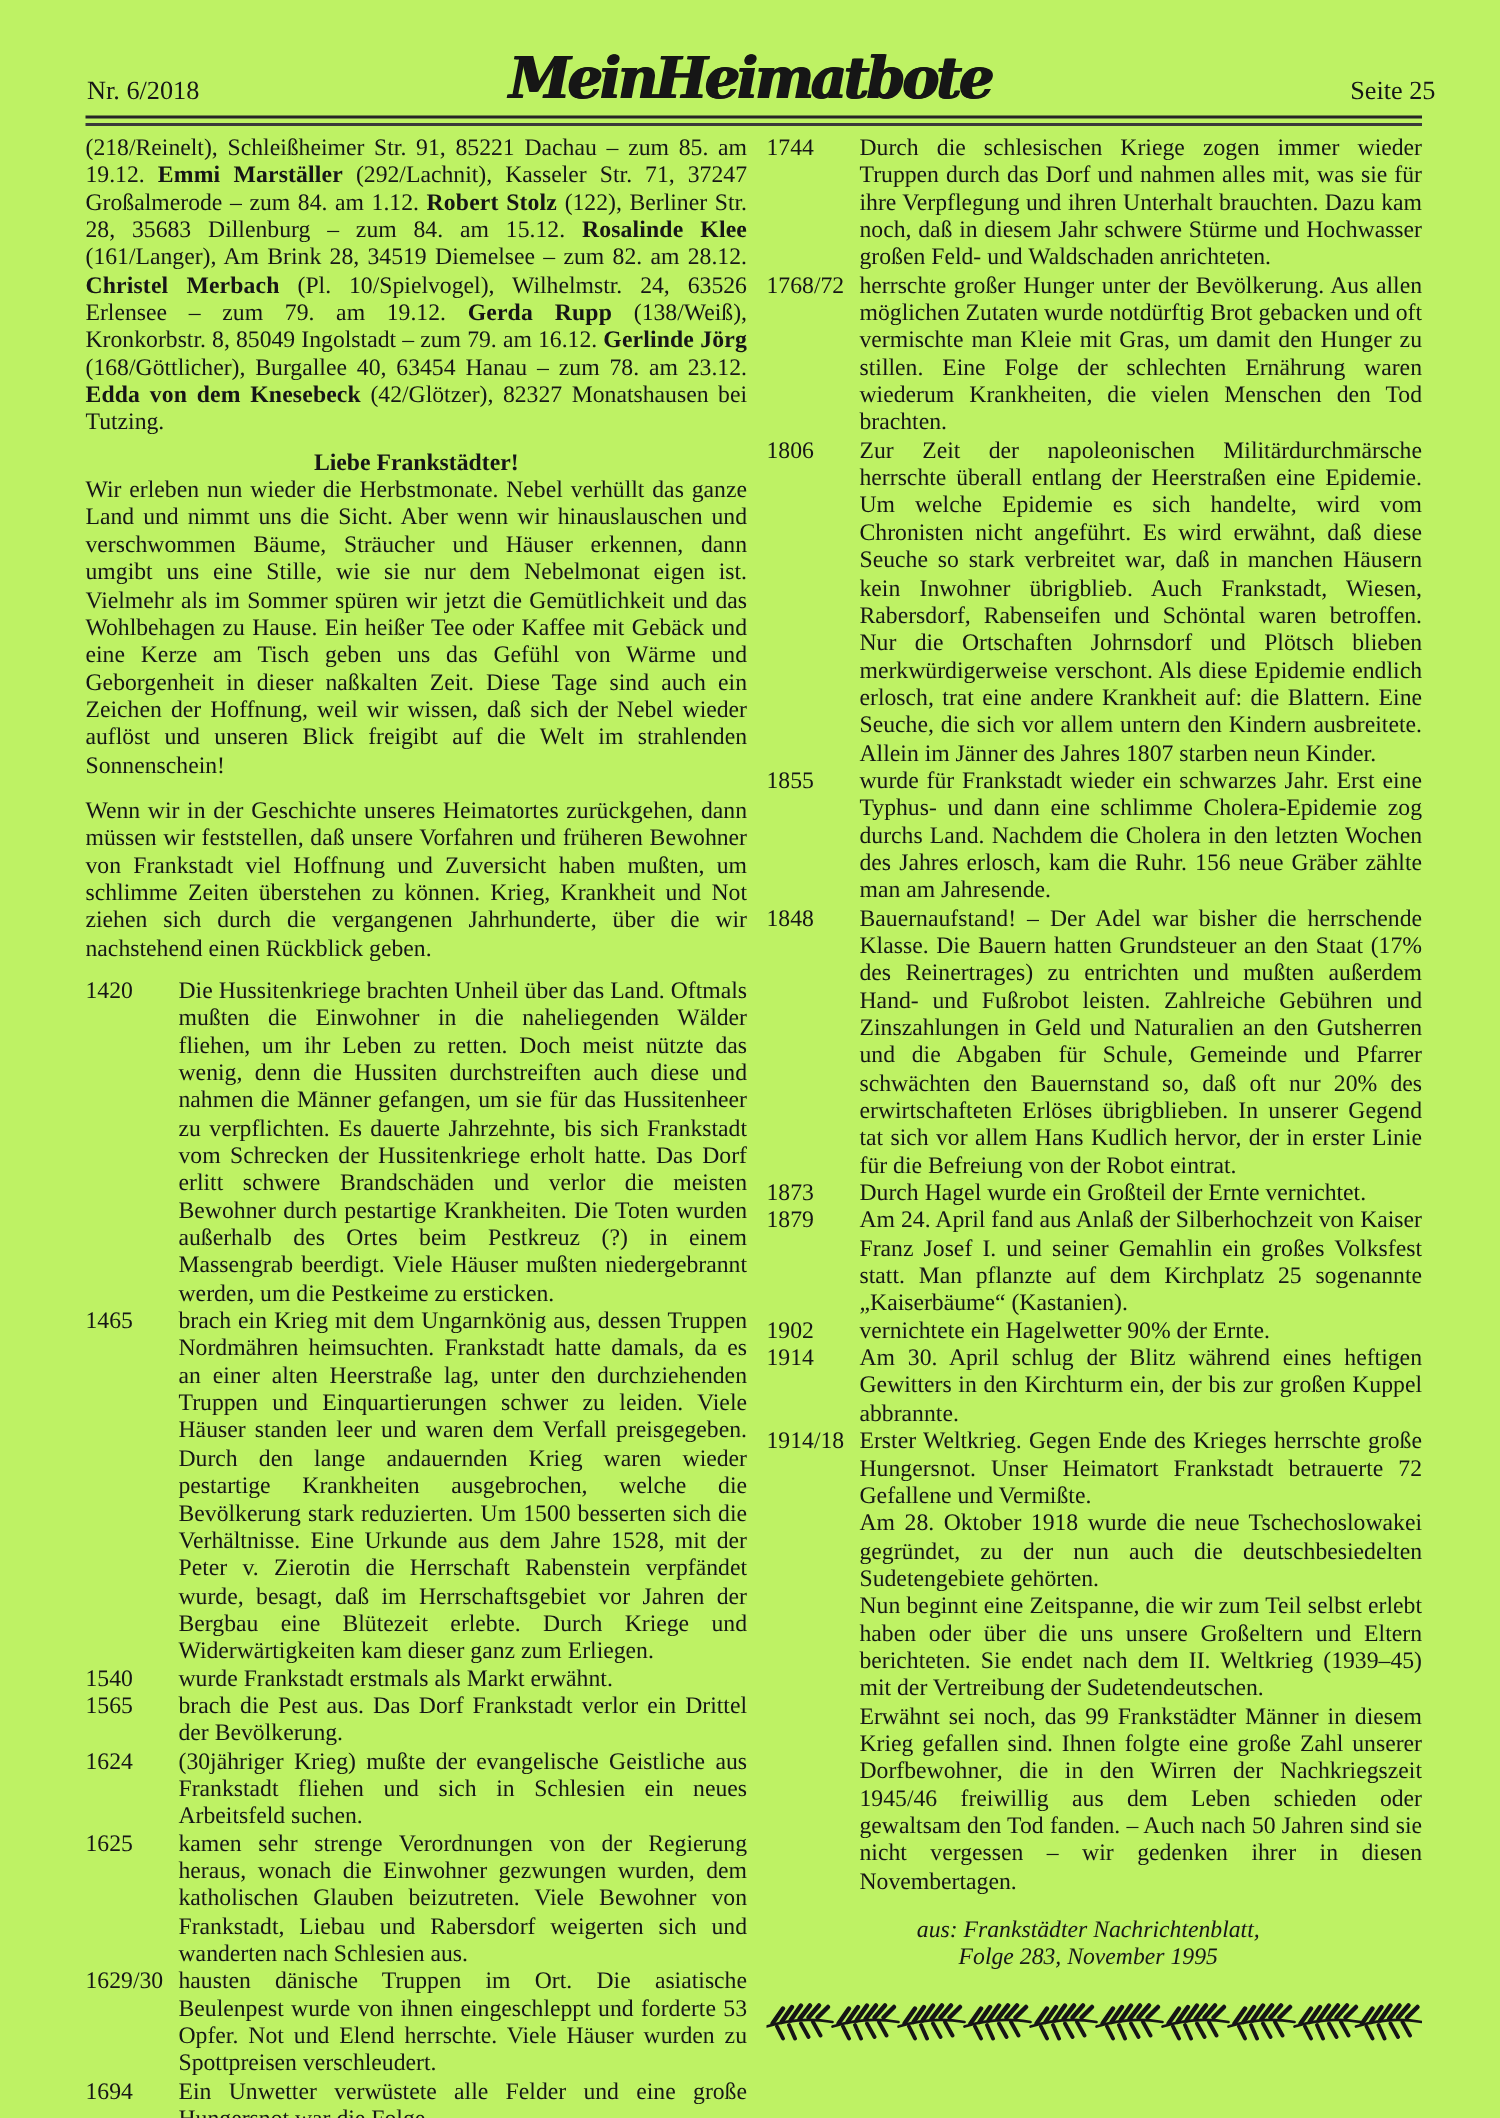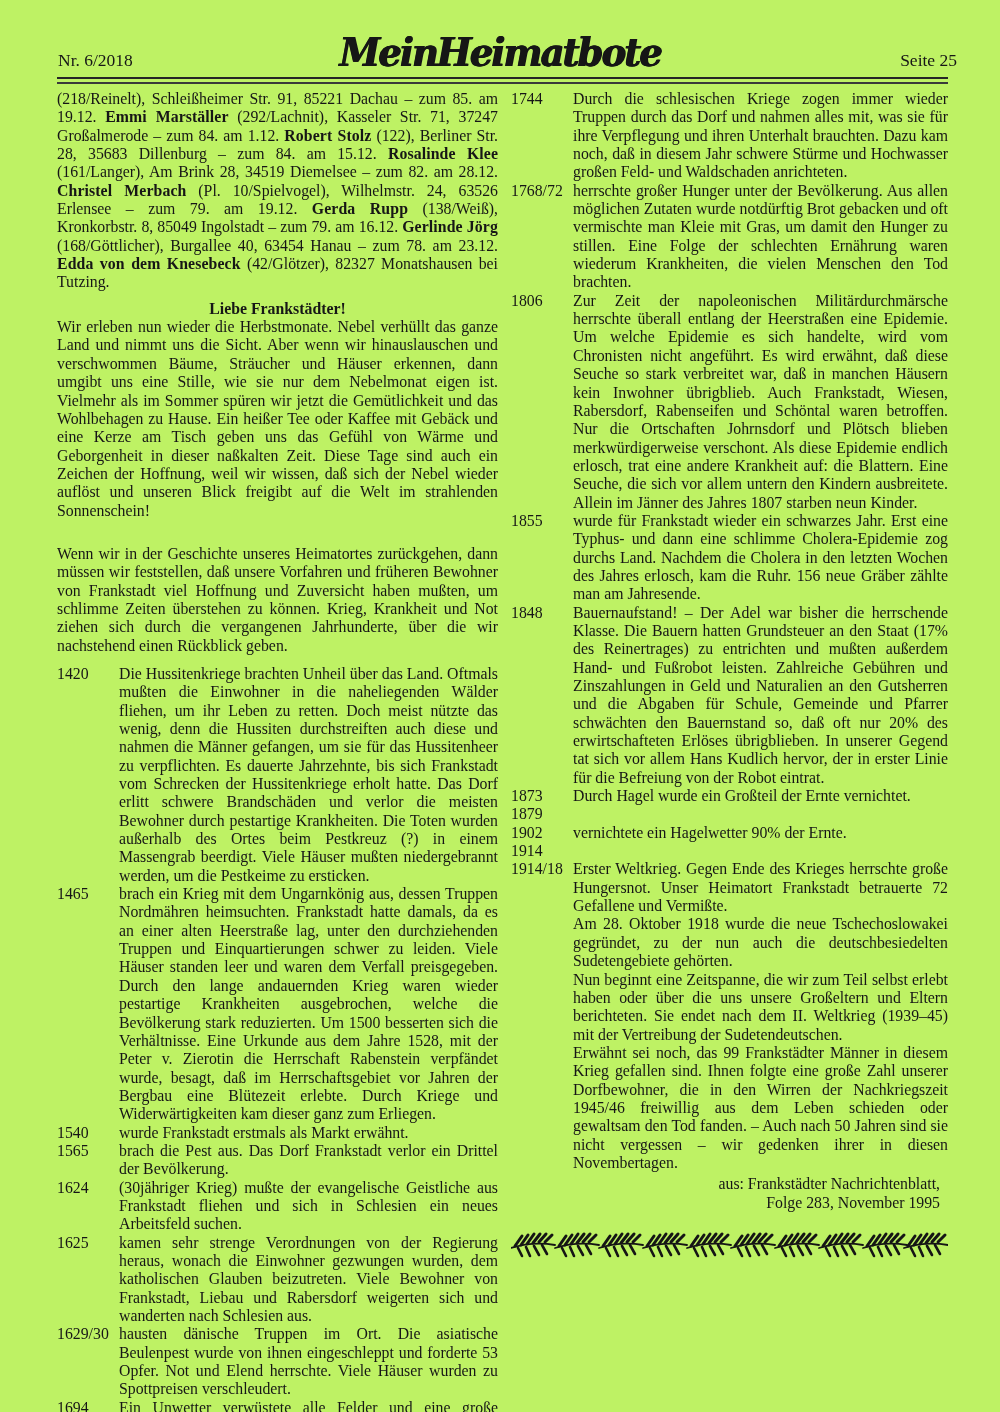--- a/index.html
+++ b/index.html
@@ -38,28 +38,29 @@
     text-justify:inter-word;
   }
   .col-left  { left:57px;  width:441px; }
   .col-right { left:511px; width:437px; }
   p { margin:0; }
   b { letter-spacing:0.1px; }
   .greet-heading {
     font-weight:bold; font-size:15.8px;
     margin:8px 0 0 0; text-align:center;
   }
-  .para-gap { margin-top:25px; }
+  .para-gap { margin-top:12px; }
   .chron { margin-top:10px; }
   .entry { display:flex; align-items:flex-start; }
   .entry .year { flex:0 0 62px; width:62px; text-align:left; }
   .entry .etext { flex:1 1 auto; text-align:justify; }
   .attribution {
-    margin-top:3px;
-    text-align:right;
+    margin-top:14px;
+    font-style:italic;
+    text-align:center;
     padding-right:8px;
   }
   .garland { margin-top:16px; text-align:left; }
   .garland svg { display:block; }
 </style>
 </head>
 <body>
 
 <div class="page">
 
@@ -160,29 +161,35 @@
           </div>
         </div>
         <div class="entry">
           <div class="year">1873</div>
           <div class="etext">
             <p>Durch Hagel wurde ein Großteil der Ernte vernichtet.</p>
           </div>
         </div>
         <div class="entry">
           <div class="year">1879</div>
+          <div class="etext">
+            <p>Am 24. April fand aus Anlaß der Silberhochzeit von Kaiser Franz Josef I. und seiner Gemahlin ein großes Volksfest statt. Man pflanzte auf dem Kirchplatz 25 sogenannte „Kaiserbäume“ (Kastanien).</p>
+          </div>
         </div>
         <div class="entry">
           <div class="year">1902</div>
           <div class="etext">
             <p>vernichtete ein Hagelwetter 90% der Ernte.</p>
           </div>
         </div>
         <div class="entry">
           <div class="year">1914</div>
+          <div class="etext">
+            <p>Am 30. April schlug der Blitz während eines heftigen Gewitters in den Kirchturm ein, der bis zur großen Kuppel abbrannte.</p>
+          </div>
         </div>
         <div class="entry">
           <div class="year">1914/18</div>
           <div class="etext">
             <p>Erster Weltkrieg. Gegen Ende des Krieges herrschte große Hungersnot. Unser Heimatort Frankstadt betrauerte 72 Gefallene und Vermißte.</p>
             <p>Am 28. Oktober 1918 wurde die neue Tschechoslowakei gegründet, zu der nun auch die deutschbesiedelten Sudetengebiete gehörten.</p>
             <p>Nun beginnt eine Zeitspanne, die wir zum Teil selbst erlebt haben oder über die uns unsere Großeltern und Eltern berichteten. Sie endet nach dem II. Weltkrieg (1939–45) mit der Vertreibung der Sudetendeutschen.</p>
             <p>Erwähnt sei noch, das 99 Frankstädter Männer in diesem Krieg gefallen sind. Ihnen folgte eine große Zahl unserer Dorfbewohner, die in den Wirren der Nachkriegszeit 1945/46 freiwillig aus dem Leben schieden oder gewaltsam den Tod fanden. – Auch nach 50 Jahren sind sie nicht vergessen – wir gedenken ihrer in diesen Novembertagen.</p>
           </div>
         </div>

